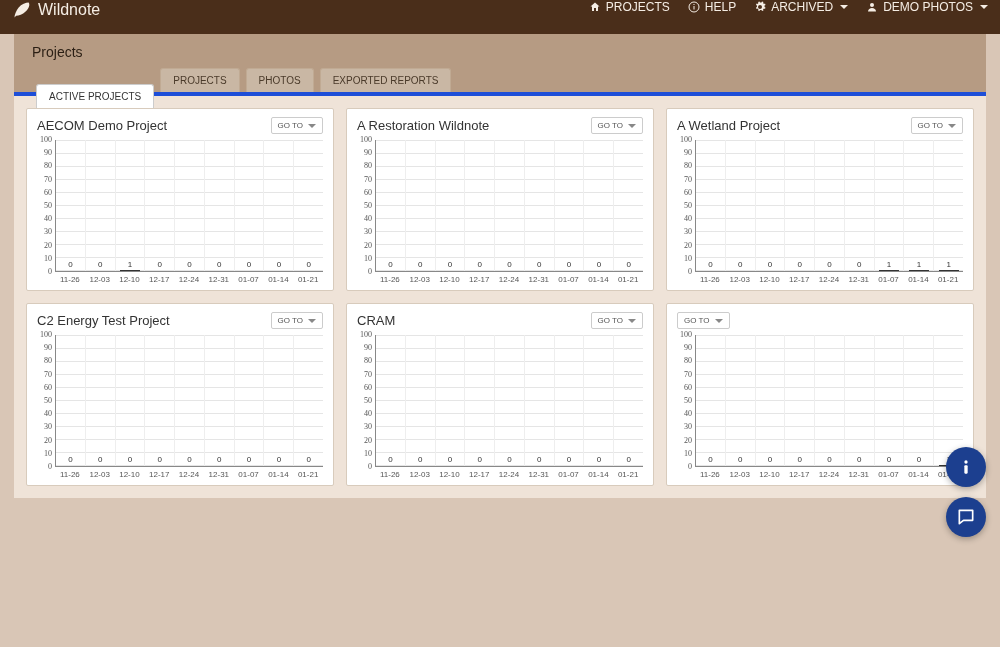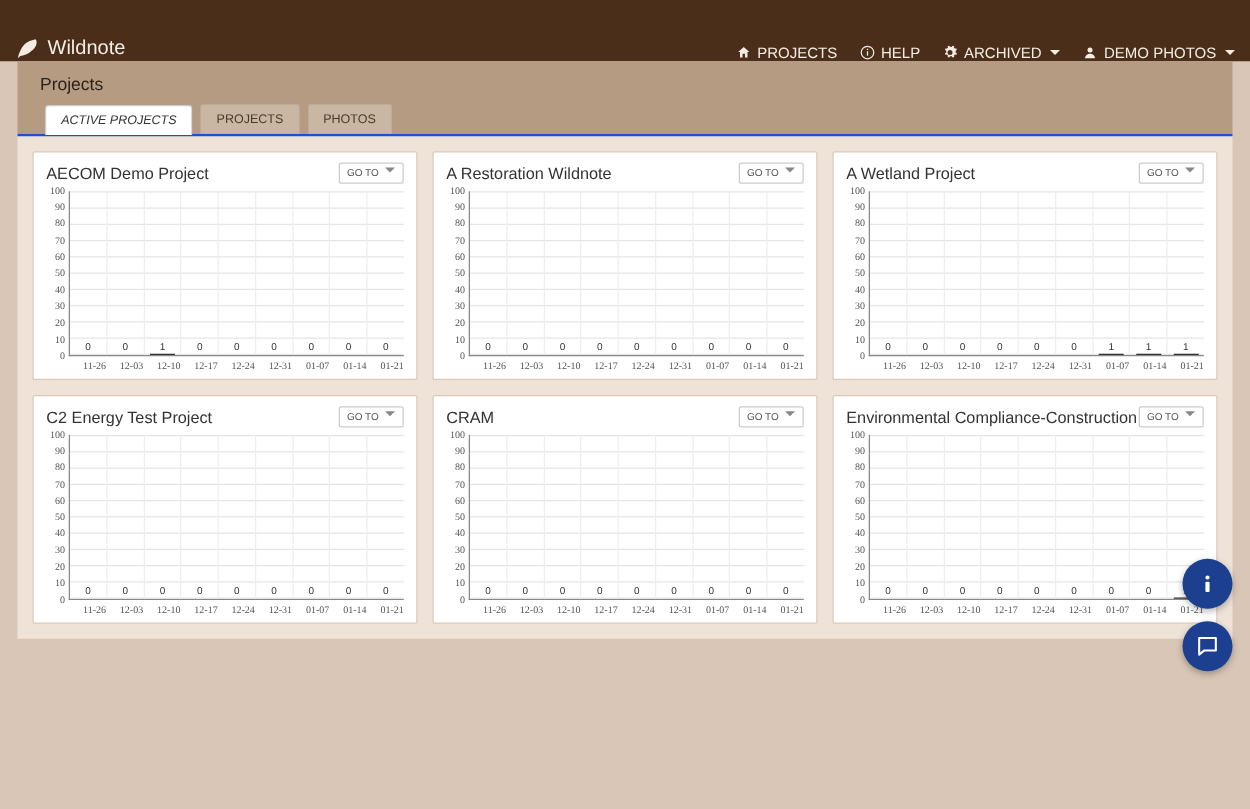--- a/index.html
+++ b/index.html
@@ -1,52 +1,52 @@
 <!DOCTYPE html>
 <html><head>
 <meta charset="utf-8">
 <style>
   * { box-sizing: border-box; margin: 0; padding: 0; }
   body { font-family: Arial, Helvetica, sans-serif; background: #d9c6b6; width: 1000px; height: 647px; overflow: hidden; position: relative; }
-  .topbar { background: #4a2e1a; color: #f5ede4; display: flex; align-items: flex-end; height: 49px; padding: 0 12px; font-size: 12px; gap: 44px; }
+  .topbar { background: #4a2e1a; color: #f5ede4; display: flex; align-items: flex-start; height: 34px; padding: 0 12px; font-size: 12px; gap: 44px; }
   .brand { display: flex; align-items: center; gap: 6px; font-size: 16px; font-weight: 400; }
   .brand svg { width: 20px; height: 20px; fill: #f5ede4; }
   .topnav { margin-left: auto; display: flex; gap: 18px; align-items: center; }
   .topnav-item { display: flex; align-items: center; gap: 5px; cursor: pointer; color: #f5ede4; }
   .topnav-item svg { width: 12px; height: 12px; fill: #f5ede4; }
   .caret { display: inline-block; width: 0; height: 0; border-left: 4px solid transparent; border-right: 4px solid transparent; border-top: 4px solid #f5ede4; margin-left: 2px; }
 
   .subhead { background: #b69b83; padding: 6px 18px 0 18px; margin: 0 14px; }
   .subhead h1 { font-size: 14px; font-weight: 400; color: #2b1f14; padding: 4px 0 8px 0; }
 
   .tabsrow { display: flex; gap: 6px; padding: 0 4px; }
   .tab { background: #c9b7a4; border: 1px solid #c0aa93; border-bottom: none; border-radius: 3px 3px 0 0; padding: 6px 12px; font-size: 10px; color: #4a3a2a; cursor: pointer; }
-  .tab.active { background: #fff; border-color: #ccc; color: #333; position: relative; top: 1px; font-style: italic; }
-
-  .content { background: #efe3d8; margin: 0 14px; padding: 12px; border-top: 2px solid #1d4ed8; display: grid; grid-template-columns: repeat(3, 1fr); gap: 12px; }
+  .tab.active { background: #fff; border-color: #ccc; color: #333; position: relative; top: 16px; }
+
+  .content { background: #efe3d8; margin: 0 14px; padding: 12px; border-top: 4px solid #1d4ed8; display: grid; grid-template-columns: repeat(3, 1fr); gap: 12px; }
   .card { background: #fff; border: 1px solid #d8cbbc; border-radius: 2px; padding: 8px 10px 6px 10px; position: relative; }
   .card-head { display: flex; align-items: center; justify-content: space-between; margin-bottom: 6px; }
   .card-title { font-size: 13px; color: #333; font-weight: 400; white-space: nowrap; overflow: hidden; text-overflow: ellipsis; }
-  .goto { border: 1px solid #ccc; border-radius: 2px; font-size: 8px; padding: 3px 6px; color: #555; display: flex; gap: 3px; cursor: pointer; background: #fff; }
+  .goto { border: 1px solid #ccc; border-radius: 2px; font-size: 8px; padding: 3px 6px; color: #555; display: flex; align-items: center; gap: 3px; cursor: pointer; background: #fff; }
   .goto .caret { border-top-color: #888; }
 
   .chart-area { display: flex; font-size: 8px; color: #555; }
   .y-axis { display: flex; flex-direction: column; justify-content: space-between; align-items: flex-end; height: 132px; padding-right: 3px; width: 18px; font-family: Liberation Serif, serif; }
   .y-axis div { height: 0; line-height: 0; }
   .plot { flex: 1; position: relative; }
   .grid { height: 132px; position: relative; border-left: 1px solid #888; border-bottom: 1px solid #888; display: flex; }
   .gridrow-container { position: absolute; inset: 0; display: flex; flex-direction: column; justify-content: space-between; }
   .gridrow { border-top: 1px solid #e5e5e5; height: 0; }
   .cols { display: flex; flex: 1; }
   .col { flex: 1; border-right: 1px solid #eee; position: relative; }
   .col:last-child { border-right: none; }
   .val { position: absolute; bottom: 2px; left: 0; right: 0; text-align: center; font-size: 8px; color: #333; }
   .underline { position: absolute; bottom: 0; left: 15%; right: 15%; height: 1px; background: #333; }
   .x-axis { display: flex; margin-top: 3px; }
-  .x-axis div { flex: 1; text-align: right; font-size: 8px; color: #555; font-family: Liberation Serif, serif; }
+  .x-axis div { flex: 1; text-align: center; font-size: 8px; color: #555; }
 
   .fab-container { position: absolute; right: 14px; bottom: 110px; display: flex; flex-direction: column; gap: 10px; }
   .fab { width: 40px; height: 40px; border-radius: 50%; background: #1c3f8f; display: flex; align-items: center; justify-content: center; cursor: pointer; box-shadow: 0 2px 6px rgba(0,0,0,.3); }
   .fab svg { width: 20px; height: 20px; fill: #fff; }
   .fab.chat { background: #1c3f8f; }
 </style>
 </head>
 <body>
 
 <div class="topbar">
@@ -88,20 +88,21 @@
     </div>
   </div>
 </div>
 
 <div class="subhead">
   <h1>Projects</h1>
   <div class="tabsrow" id="tabsrow">
       <div class="tab active">ACTIVE PROJECTS</div>
       <div class="tab">PROJECTS</div>
       <div class="tab">PHOTOS</div>
+      <div class="tab">EXPORTED REPORTS</div>
     </div>
 </div>
 
 <div class="content" id="content">
     <div class="card">
       <div class="card-head">
         <div class="card-title">AECOM Demo Project</div>
         <div class="goto">
           <span>GO TO</span>
           <span class="caret"></span>
@@ -503,21 +504,20 @@
             <div>12-31</div>
             <div>01-07</div>
             <div>01-14</div>
             <div>01-21</div>
           </div>
         </div>
       </div>
     </div>
     <div class="card">
       <div class="card-head">
-        <div class="card-title">Environmental Compliance-Construction</div>
         <div class="goto">
           <span>GO TO</span>
           <span class="caret"></span>
         </div>
       </div>
       <div class="chart-area">
         <div class="y-axis">
           <div>100</div>
           <div>90</div>
           <div>80</div>

